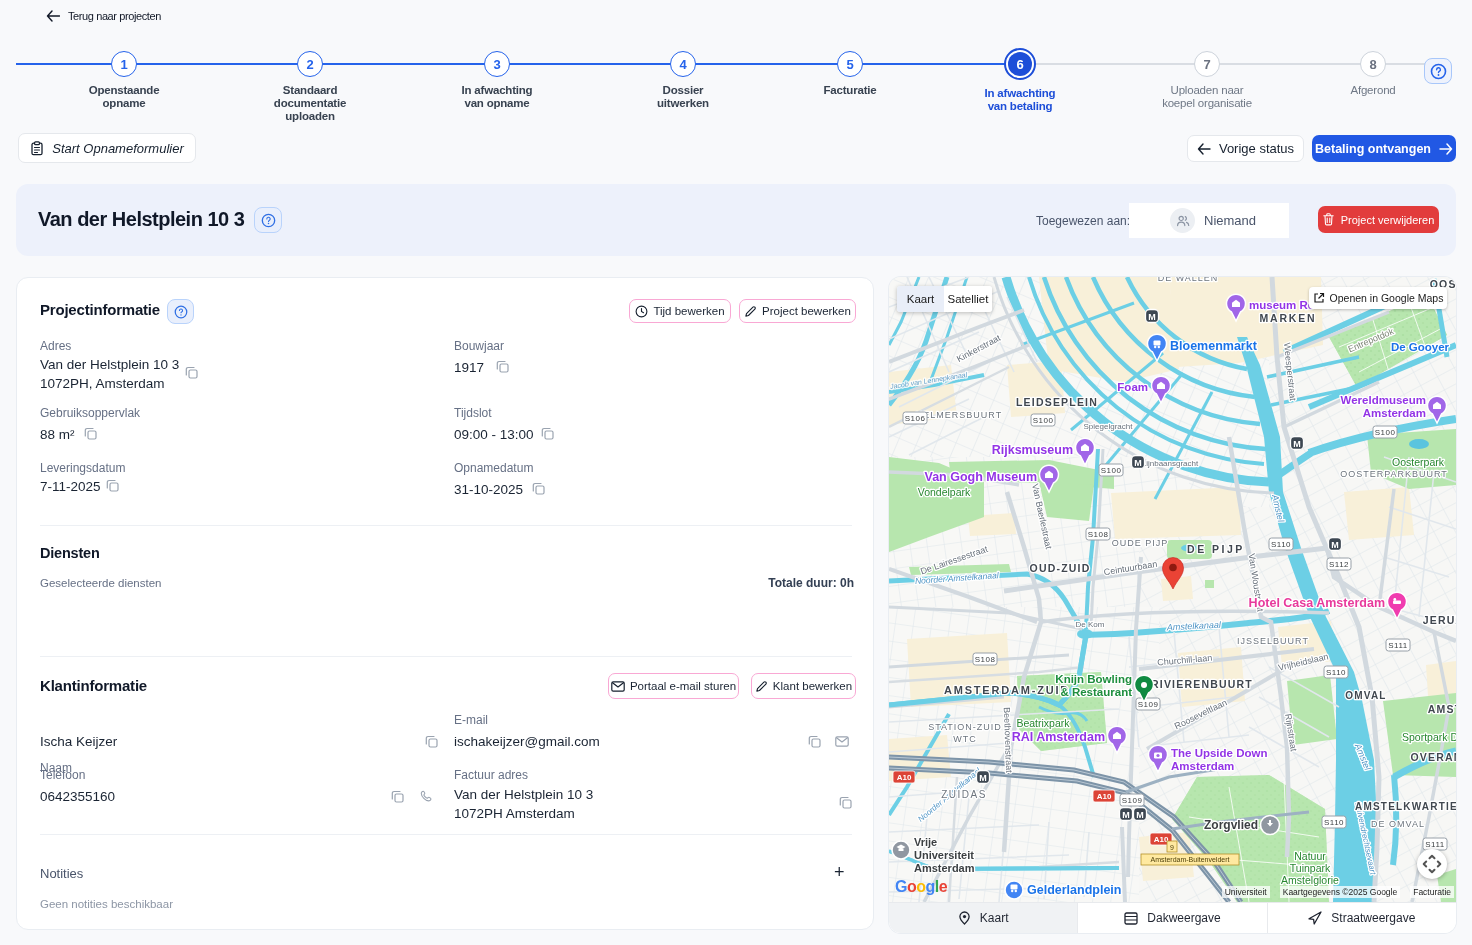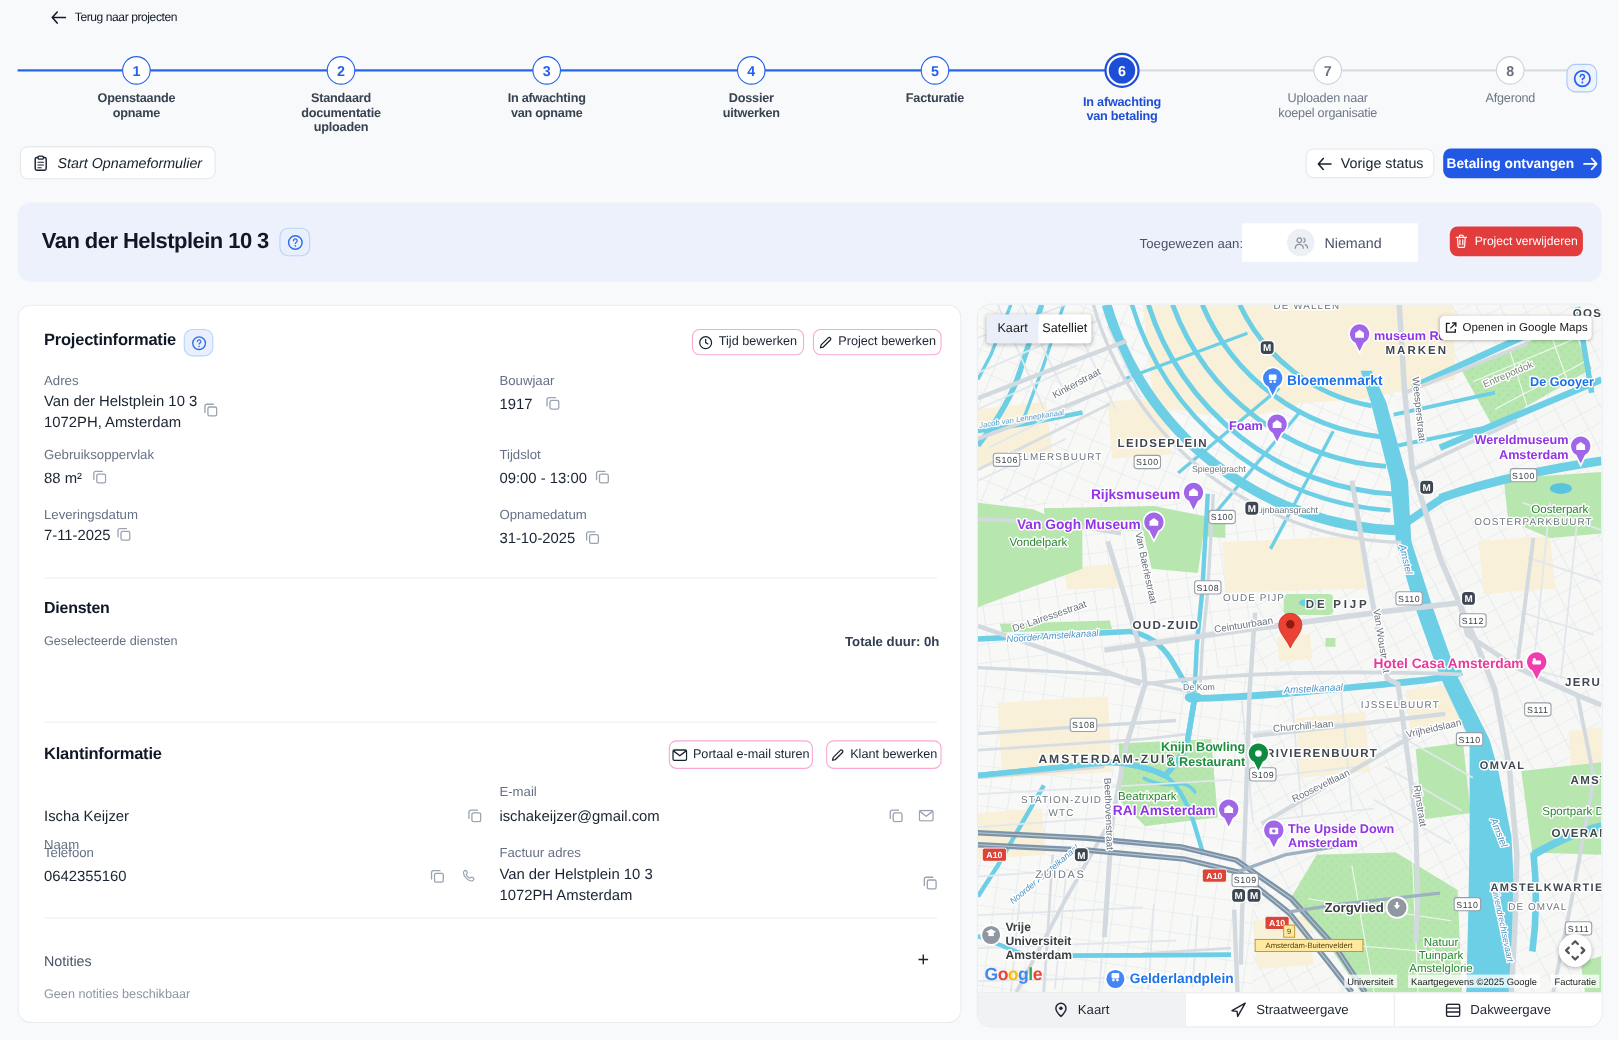--- a/index.html
+++ b/index.html
@@ -734,31 +734,31 @@
 </svg>
 <div class="mapbar">
   <div class="seg">
     <svg width="13" height="14" viewBox="0 0 13 14">
           <path d="M6.5 1 a4.6 4.6 0 0 1 4.6 4.6 c0 3.2-4.6 7.4-4.6 7.4 s-4.6-4.2-4.6-7.4 A4.6 4.6 0 0 1 6.5 1 Z" fill="none" stroke="#1f2430" stroke-width="1.3"></path>
           <circle cx="6.5" cy="5.6" r="1.6" fill="#1f2430"></circle>
         </svg>
     Kaart
   </div>
   <div class="seg">
-    <svg width="14" height="14" viewBox="0 0 14 14">
-          <path d="M13 1 L6.2 13 L5.6 8.4 L1 7.8 Z" fill="none" stroke="#1f2430" stroke-width="1.3" stroke-linejoin="round"></path>
-        </svg>
-    Straatweergave
-  </div>
-  <div class="seg">
     <svg width="14" height="13" viewBox="0 0 14 13">
           <rect x="1" y="1" width="12" height="11" rx="1.5" fill="none" stroke="#1f2430" stroke-width="1.3"></rect>
           <path d="M1 4.5 H13 M1 8 H13" stroke="#1f2430" stroke-width="1.2"></path>
         </svg>
     Dakweergave
+  </div>
+  <div class="seg">
+    <svg width="14" height="14" viewBox="0 0 14 14">
+          <path d="M13 1 L6.2 13 L5.6 8.4 L1 7.8 Z" fill="none" stroke="#1f2430" stroke-width="1.3" stroke-linejoin="round"></path>
+        </svg>
+    Straatweergave
   </div>
 </div>
 <div class="ov-tabs">
       <div class="t1">Kaart</div>
       <div class="t2">Satelliet</div>
     </div>
 <div class="ov-open">
   <svg width="12" height="12" viewBox="0 0 12 12">
         <path d="M5 2 H2 V10 H10 V7" fill="none" stroke="#1a1a1a" stroke-width="1.2"></path>
         <path d="M7 1.5 H10.5 V5 M10.5 1.5 L5.5 6.5" fill="none" stroke="#1a1a1a" stroke-width="1.2"></path>

